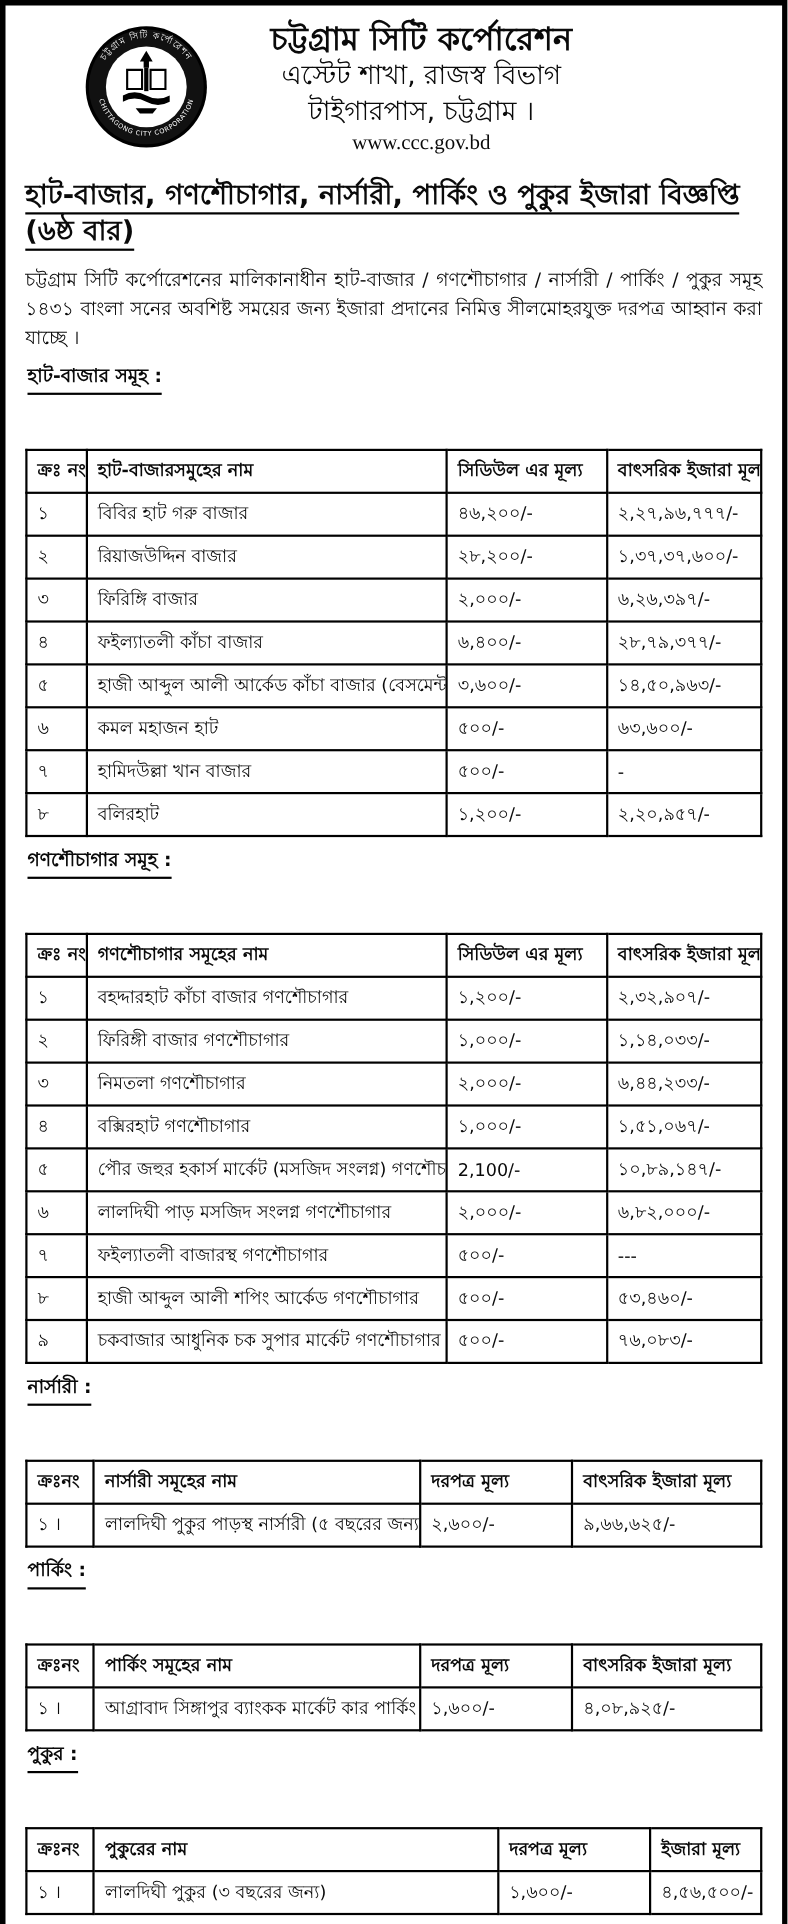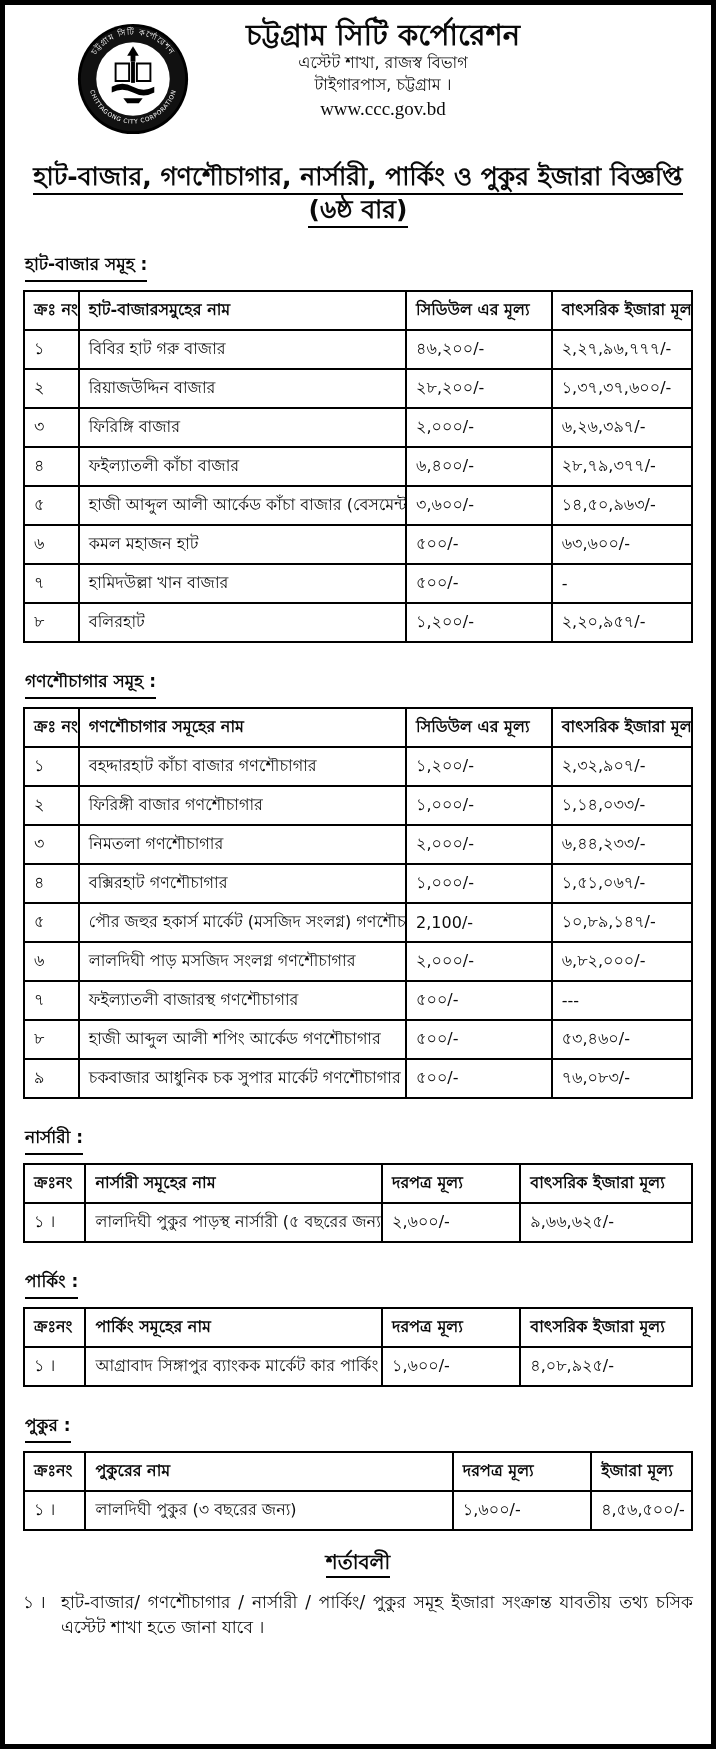--- a/index.html
+++ b/index.html
@@ -16,41 +16,41 @@
     border: 5px solid #000;
     padding: 10px 18px 12px 18px;
     position: relative;
   }
 
   
   .header { position: relative; min-height: 132px; padding-top: 4px; }
   .seal { position: absolute; left: 52px; top: 6px; width: 116px; height: 116px; }
   .header-text { text-align: center; padding-left: 60px; padding-right: 10px; }
   .org-name { font-size: 29px; font-weight: bold; line-height: 1.15; }
-  .dept-line, .addr-line { font-size: 16px; line-height: 1.35; }
+  .dept-line, .addr-line { font-size: 24px; line-height: 1.35; }
   .website { font-size: 19px; font-family: "Liberation Serif", "DejaVu Serif", serif; line-height: 1.4; }
 
   
   .notice-title {
-    text-align: center; font-size: 25px; font-weight: bold;
+    text-align: left; font-size: 25px; font-weight: bold;
     margin-top: 14px; line-height: 1.3;
   }
   .notice-title span { border-bottom: 2.5px solid #000; padding-bottom: 2px; }
 
   .intro {
     margin-top: 16px; font-size: 17px; line-height: 1.55;
     text-align: justify;
   }
 
   
   .section-heading {
     display: inline-block; font-size: 17px; font-weight: bold;
-    margin: 25px 0 8px 2px; border-bottom: 2px solid #000; padding-bottom: 1px;
-  }
-  table.tbl { width: 100%; border-collapse: collapse; table-layout: fixed; }
+    margin: 7px 0 8px 2px; border-bottom: 2px solid #000; padding-bottom: 1px;
+  }
+  table.tbl { width: 100%; border-collapse: collapse; table-layout: fixed; margin-top: 41px; }
   table.tbl th, table.tbl td {
     border: 2px solid #000; font-size: 16px; padding: 5px 9px;
     text-align: left; vertical-align: middle; overflow: hidden; white-space: nowrap;
   }
   table.tbl th { font-weight: bold; }
   .tbl-a col.c1 { width: 8.2%; }  .tbl-a col.c2 { width: 49%; }
   .tbl-a col.c3 { width: 21.8%; } .tbl-a col.c4 { width: 21%; }
   .tbl-b col.c1 { width: 9.2%; }  .tbl-b col.c2 { width: 44.4%; }
   .tbl-b col.c3 { width: 20.7%; } .tbl-b col.c4 { width: 25.7%; }
   .tbl-c col.c1 { width: 9.2%; }  .tbl-c col.c2 { width: 55%; }
@@ -101,20 +101,21 @@
       <div class="dept-line">এস্টেট শাখা, রাজস্ব বিভাগ</div>
       <div class="addr-line">টাইগারপাস, চট্টগ্রাম ।</div>
       <div class="website">www.ccc.gov.bd</div>
     </div>
   </div>
 
   <div class="notice-title">
     <span>হাট-বাজার, গণশৌচাগার, নার্সারী, পার্কিং ও পুকুর ইজারা বিজ্ঞপ্তি (৬ষ্ঠ বার)</span>
   </div>
 
+  <p class="intro">চট্টগ্রাম সিটি কর্পোরেশনের মালিকানাধীন হাট-বাজার / গণশৌচাগার / নার্সারী / পার্কিং / পুকুর সমূহ ১৪৩১ বাংলা সনের অবশিষ্ট সময়ের জন্য ইজারা প্রদানের নিমিত্ত সীলমোহরযুক্ত দরপত্র আহ্বান করা যাচ্ছে ।</p>
 
   <div>
     <div class="section-heading">হাট-বাজার সমূহ :</div>
     <table class="tbl tbl-a">
       <colgroup>
           <col class="c1">
           <col class="c2">
           <col class="c3">
           <col class="c4">
         </colgroup>

